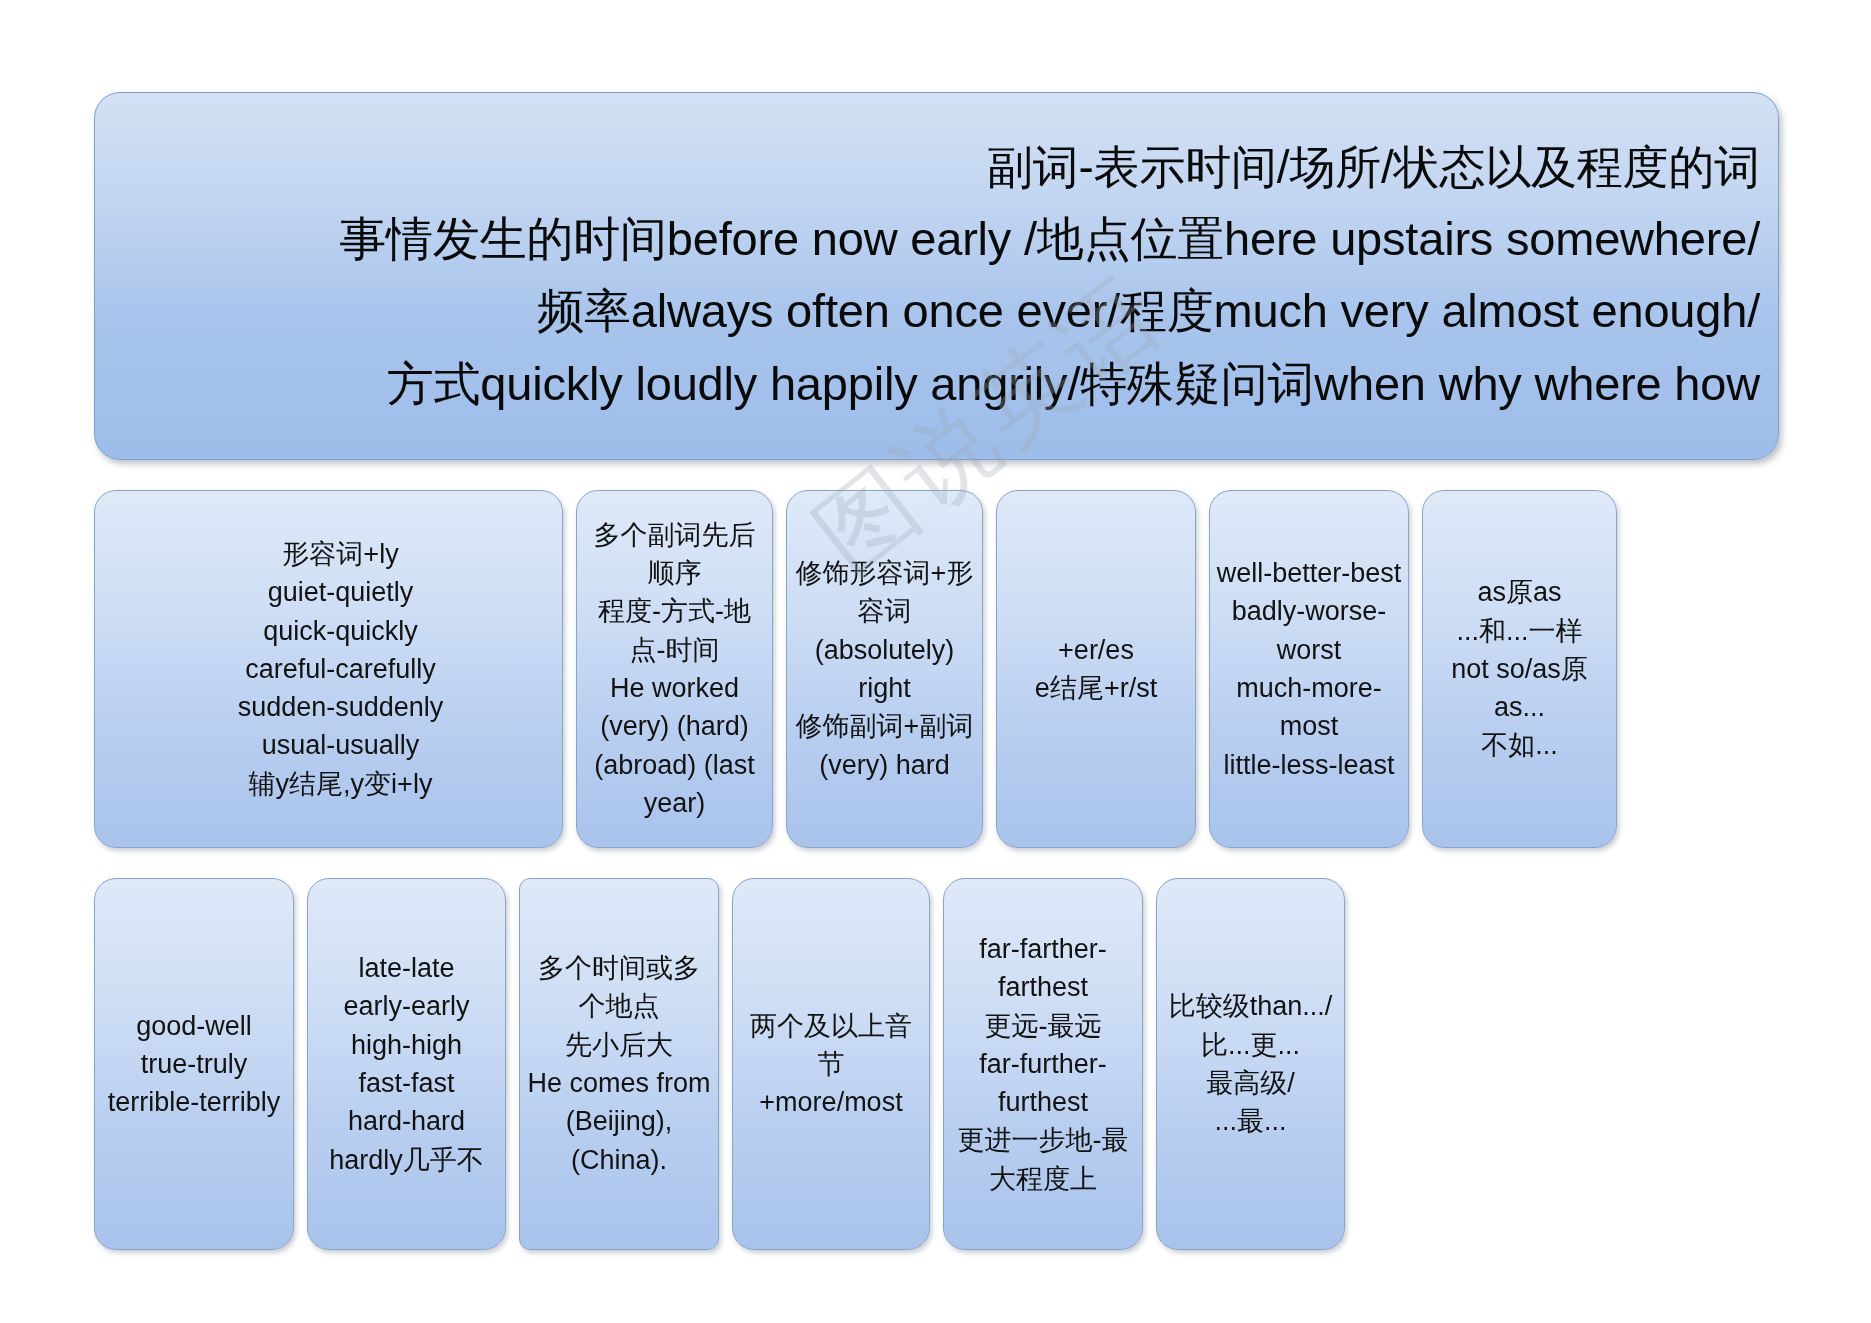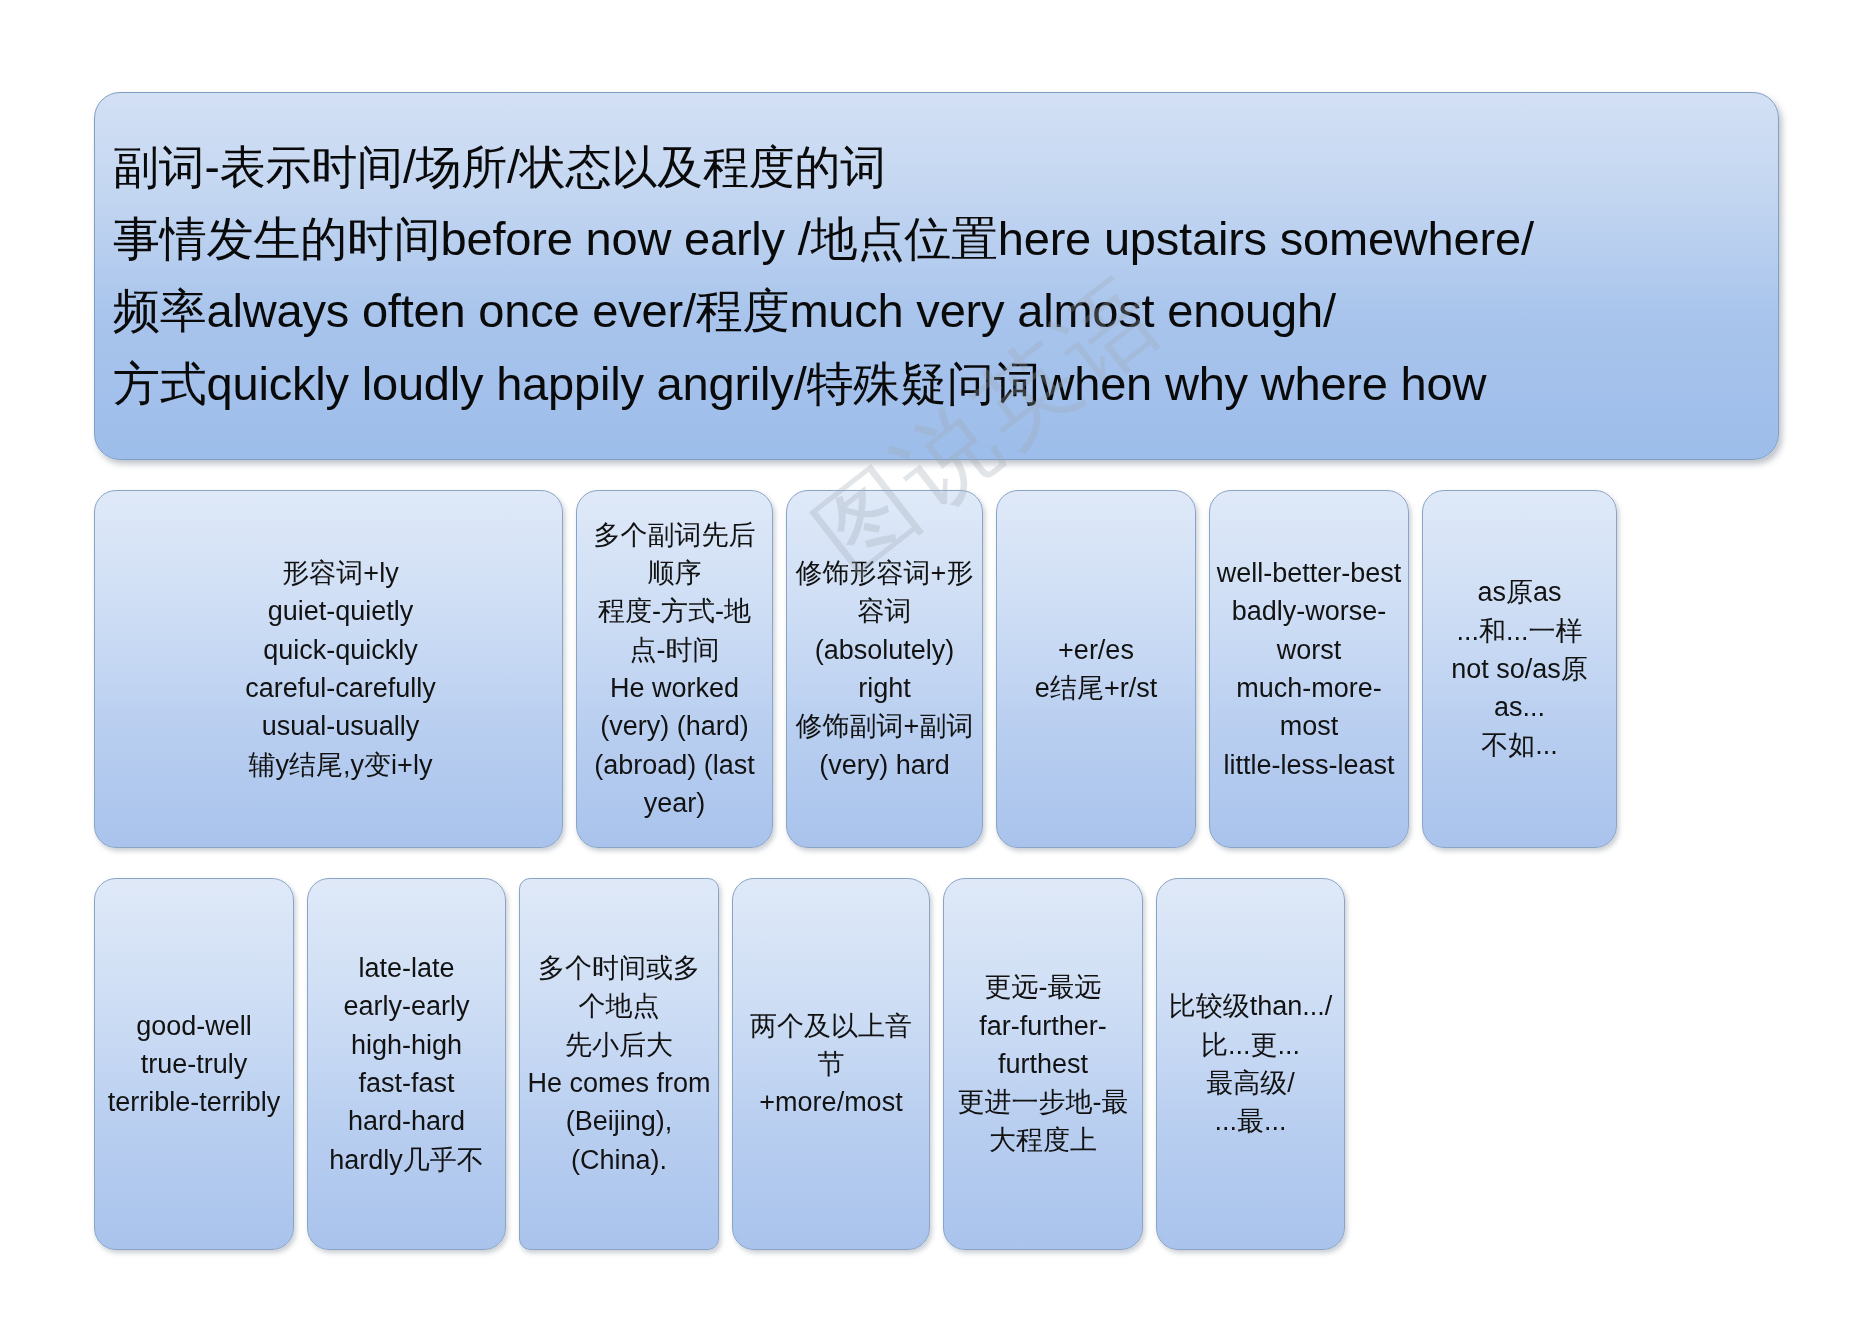--- a/index.html
+++ b/index.html
@@ -22,21 +22,21 @@
     top: 92px;
     width: 1685px;
     height: 368px;
     box-sizing: border-box;
     border: 1.5px solid #7f9fc4;
     border-radius: 26px;
     background: linear-gradient(180deg, #d3e0f4 0%, #c3d6f1 28%, #a8c4ec 62%, #9dbdea 100%);
     box-shadow: 3px 4px 6px rgba(110,120,135,0.45);
     display: flex;
     flex-direction: column;
-    align-items: flex-start;
+    align-items: flex-end;
     justify-content: center;
     padding: 10px 18px;
   }
   .header-line {
     color: #0a0a0a;
     font-size: 47px;
     line-height: 1.54;
     text-align: center;
     white-space: nowrap;
     letter-spacing: -0.2px;
@@ -124,20 +124,21 @@
 
 <div class="watermark">图说英语</div>
 
 <div class="card-row" id="row-1">
 
   <div class="card" id="r1c1">
     <div class="card-line">形容词+ly</div>
     <div class="card-line">guiet-quietly</div>
     <div class="card-line">quick-quickly</div>
     <div class="card-line">careful-carefully</div>
+    <div class="card-line">sudden-suddenly</div>
     <div class="card-line">usual-usually</div>
     <div class="card-line">辅y结尾,y变i+ly</div>
   </div>
 
   <div class="card" id="r1c3">
     <div class="card-line">多个副词先后顺序</div>
     <div class="card-line">程度-方式-地点-时间</div>
     <div class="card-line">He worked (very) (hard) (abroad) (last year)</div>
   </div>
 
@@ -192,20 +193,21 @@
     <div class="card-line">先小后大</div>
     <div class="card-line">He comes from (Beijing), (China).</div>
   </div>
 
   <div class="card" id="r2c5">
     <div class="card-line">两个及以上音节</div>
     <div class="card-line">+more/most</div>
   </div>
 
   <div class="card" id="r2c6">
+    <div class="card-line">far-farther-farthest</div>
     <div class="card-line">更远-最远</div>
     <div class="card-line">far-further-furthest</div>
     <div class="card-line">更进一步地-最大程度上</div>
   </div>
 
   <div class="card" id="r2c7">
     <div class="card-line">比较级than.../</div>
     <div class="card-line">比...更...</div>
     <div class="card-line">最高级/</div>
     <div class="card-line">...最...</div>

